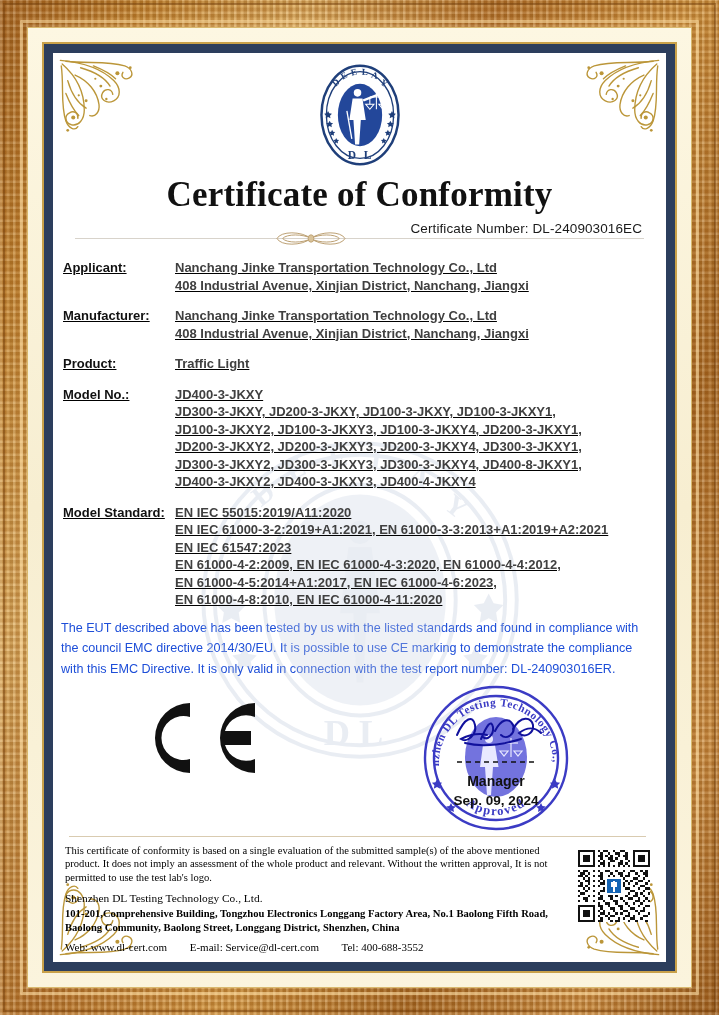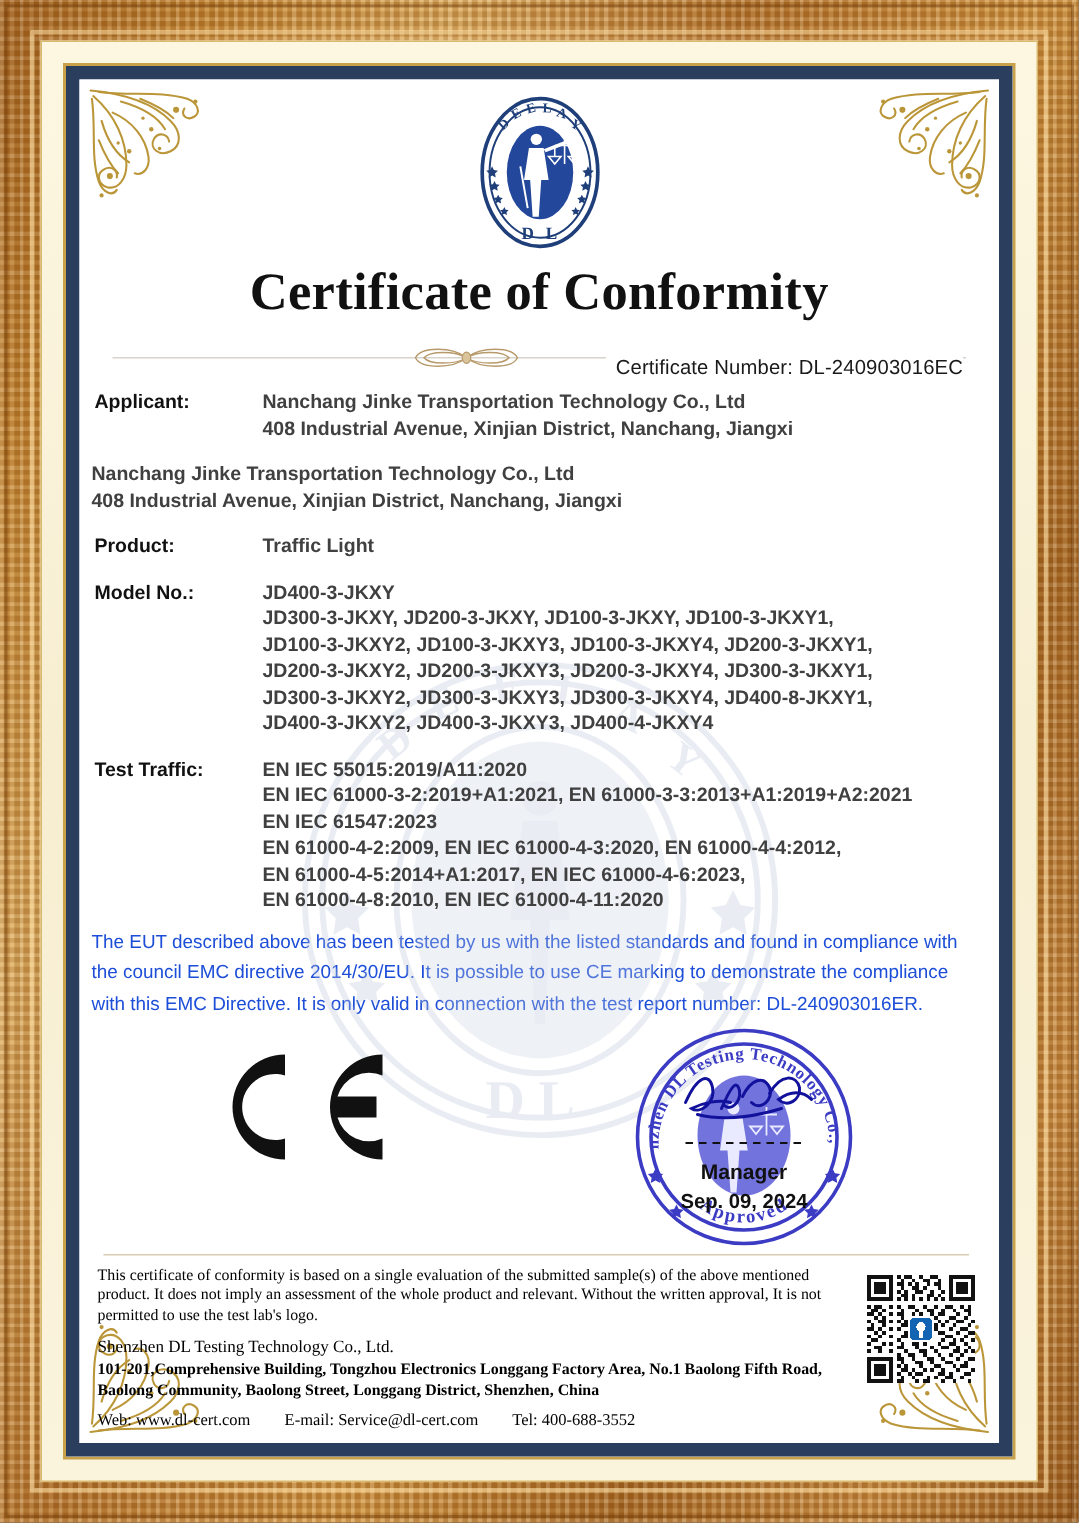--- a/index.html
+++ b/index.html
@@ -83,25 +83,25 @@
   
   .certno-row{
     position:relative;margin:6px 22px 0 22px;height:26px;
   }
   .certno-line{
     position:absolute;left:0;right:0;top:17px;height:1px;background:#d8d3cb;
   }
   .bowtie{position:absolute;left:198px;top:9px;width:76px;height:17px;}
   .certno-text{
     position:absolute;right:2px;top:0;font-size:13.5px;color:#1a1a1a;
-    background:#fff;padding-left:6px;letter-spacing:.1px;margin-top:16px;
-  }
-
-  
-  .fields{position:relative;margin:12px 0 0 0;padding:0 14px 0 8px;}
+    background:#fff;padding-left:6px;letter-spacing:.1px;
+  }
+
+  
+  .fields{position:relative;margin:12px 0 0 0;padding:0 14px 0 8px;text-decoration:underline;}
   .row{display:flex;margin-bottom:8px;}
   .row .lbl{
     width:112px;flex:0 0 112px;font-size:13px;font-weight:bold;color:#111;
     padding-left:2px;line-height:17px;
   }
   .row .val{flex:1;font-size:13px;font-weight:bold;color:#404040;line-height:17.5px;}
   .row.addr-row{margin-bottom:13px;}
   .vline{display:block;white-space:nowrap;}
 
   .row.tight{margin-bottom:3px;}
@@ -328,20 +328,21 @@
 
             <div class="row addr-row">
               <div class="lbl">Applicant:</div>
               <div class="val">
                 <span class="vline">Nanchang Jinke Transportation Technology Co., Ltd</span>
                 <span class="vline">408 Industrial Avenue, Xinjian District, Nanchang, Jiangxi</span>
               </div>
             </div>
 
             <div class="row addr-row">
+              <div class="lbl">Manufacturer:</div>
               <div class="val">
                 <span class="vline">Nanchang Jinke Transportation Technology Co., Ltd</span>
                 <span class="vline">408 Industrial Avenue, Xinjian District, Nanchang, Jiangxi</span>
               </div>
             </div>
 
             <div class="row addr-row">
               <div class="lbl">Product:</div>
               <div class="val">
                 <span class="vline">Traffic Light</span>
@@ -354,21 +355,21 @@
                 <span class="vline">JD400-3-JKXY</span>
                 <span class="vline">JD300-3-JKXY, JD200-3-JKXY, JD100-3-JKXY, JD100-3-JKXY1,</span>
                 <span class="vline">JD100-3-JKXY2, JD100-3-JKXY3, JD100-3-JKXY4, JD200-3-JKXY1,</span>
                 <span class="vline">JD200-3-JKXY2, JD200-3-JKXY3, JD200-3-JKXY4, JD300-3-JKXY1,</span>
                 <span class="vline">JD300-3-JKXY2, JD300-3-JKXY3, JD300-3-JKXY4,   JD400-8-JKXY1,</span>
                 <span class="vline">JD400-3-JKXY2, JD400-3-JKXY3, JD400-4-JKXY4</span>
               </div>
             </div>
 
             <div class="row stds tight">
-              <div class="lbl">Test Traffic:</div>
+              <div class="lbl">Model Standard:</div>
               <div class="val">
                 <span class="vline">EN IEC 55015:2019/A11:2020</span>
                 <span class="vline">EN IEC 61000-3-2:2019+A1:2021, EN 61000-3-3:2013+A1:2019+A2:2021</span>
                 <span class="vline">EN IEC 61547:2023</span>
                 <span class="vline">EN 61000-4-2:2009, EN IEC 61000-4-3:2020, EN 61000-4-4:2012,</span>
                 <span class="vline">EN 61000-4-5:2014+A1:2017, EN IEC 61000-4-6:2023,</span>
                 <span class="vline">EN 61000-4-8:2010, EN IEC 61000-4-11:2020</span>
               </div>
             </div>
           </div>

